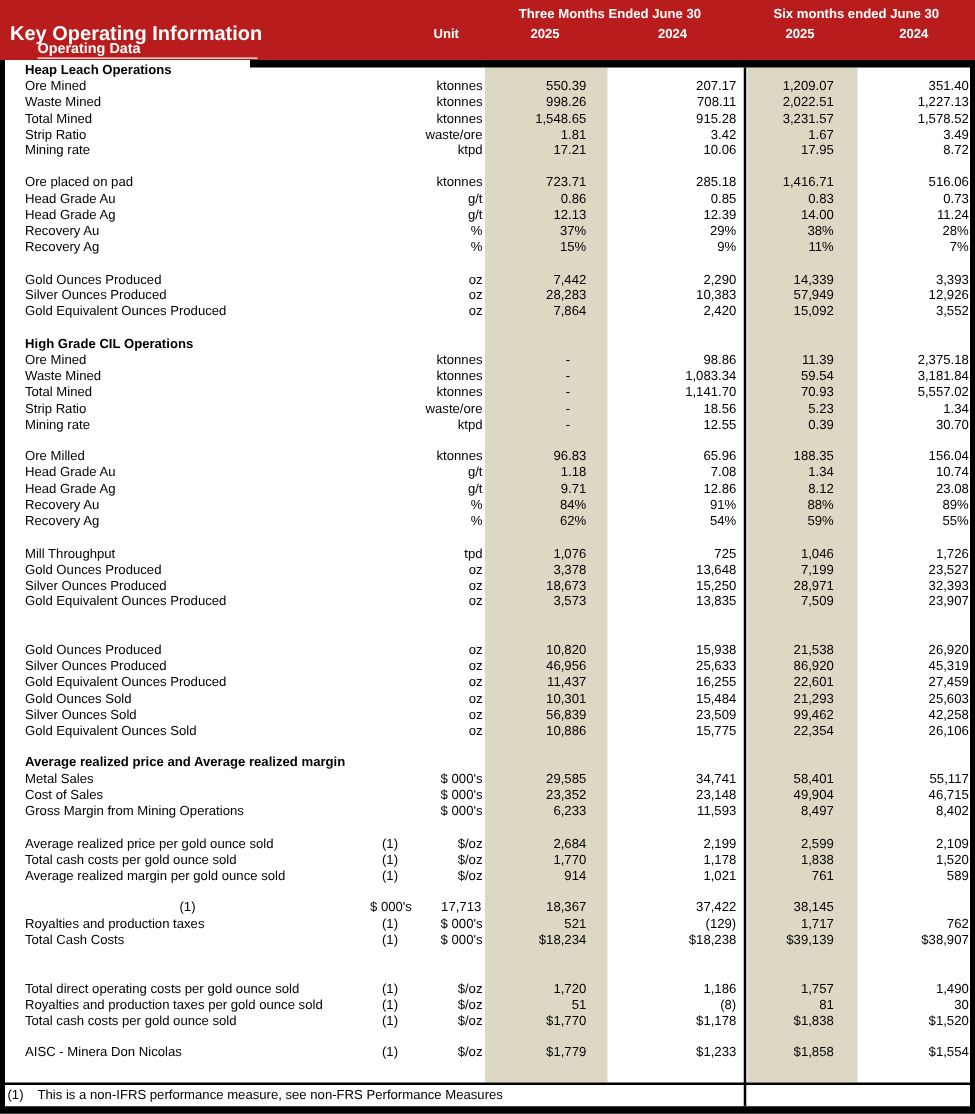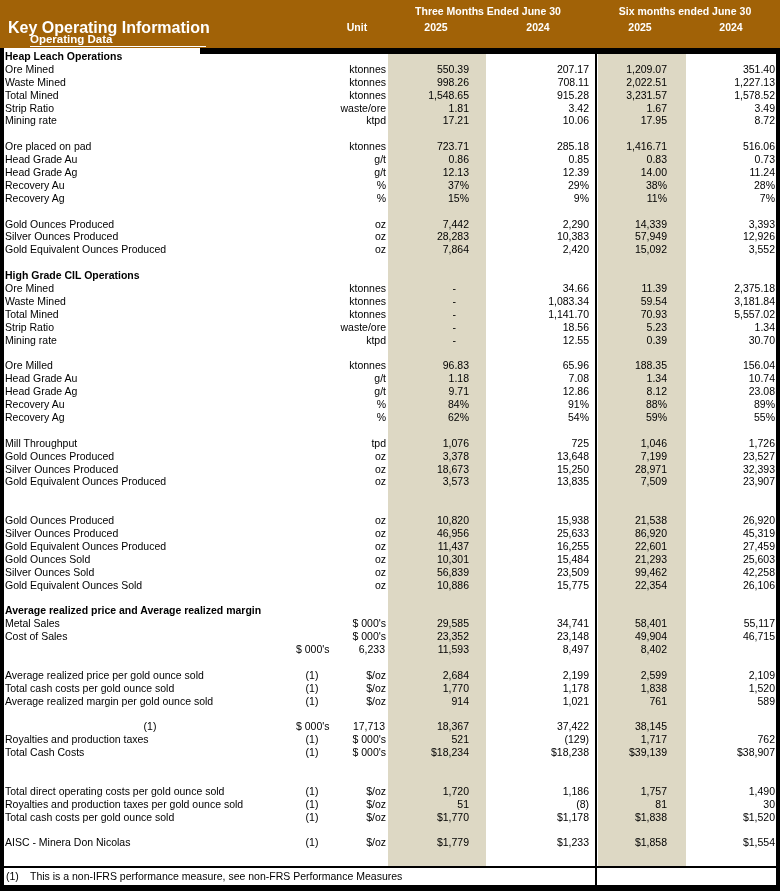--- a/index.html
+++ b/index.html
@@ -30,39 +30,39 @@
   .band.b1 { left:384px; width:98px; }
   .band.b2 { left:594px; width:88px; }
   .vdiv { position:absolute; top:6px; bottom:0; left:591px; width:2px; background:#000; z-index:2; }
   .rows { position:absolute; top:2px; left:0; right:0; z-index:1; }
   .row {
     height:12.9px; line-height:12.9px; font-size:10.5px;
     display:grid; grid-template-columns:292px 32px 58px 84px 120px 78px 108px;
     white-space:nowrap;
   }
   .row.section { display:block; font-weight:bold; }
-  .c.label { padding-left:1px; overflow:hidden; }
+  .c.label { padding-left:16px; overflow:hidden; }
   .c.note  { text-align:center; }
   .c.unit  { text-align:right; }
   .c.v     { text-align:right; padding-right:1px; }
   .c.v.dash{ padding-right:14px; }
   
   .footnote {
     position:absolute; left:0; right:0; bottom:0; height:19px; z-index:1;
     border-top:2px solid #000; font-size:10.5px; line-height:16px; display:flex;
   }
   .fn-marker { width:26px; padding-left:2px; }
   .fn-text { flex:1; }
 </style>
 </head>
 <body>
 
 <div class="frame">
 
-  <div class="header" style="background: #a16207;">
+  <div class="header" style="background: #b91c1c;">
     <span class="hgroup g1">Three Months Ended June 30</span>
     <span class="hgroup g2">Six months ended June 30</span>
 
     <span class="htitle">Key Operating Information</span>
     <span class="hunit">Unit</span>
     <span class="hyear y1">2025</span>
     <span class="hyear y2">2024</span>
     <span class="hyear y3">2025</span>
     <span class="hyear y4">2024</span>
 
@@ -196,21 +196,21 @@
           <span class="c v v3">15,092</span>
           <span class="c v v4">3,552</span>
         </div>
         <div class="row blank"></div>
         <div class="row section"><span class="c label">High Grade CIL Operations</span></div>
         <div class="row data">
           <span class="c label">Ore Mined</span>
           <span class="c note"></span>
           <span class="c unit">ktonnes</span>
           <span class="c v v1 dash">-</span>
-          <span class="c v v2">34.66</span>
+          <span class="c v v2">98.86</span>
           <span class="c v v3">11.39</span>
           <span class="c v v4">2,375.18</span>
         </div>
         <div class="row data">
           <span class="c label">Waste Mined</span>
           <span class="c note"></span>
           <span class="c unit">ktonnes</span>
           <span class="c v v1 dash">-</span>
           <span class="c v v2">1,083.34</span>
           <span class="c v v3">59.54</span>
@@ -396,20 +396,21 @@
         <div class="row data">
           <span class="c label">Cost of Sales</span>
           <span class="c note"></span>
           <span class="c unit">$ 000's</span>
           <span class="c v v1">23,352</span>
           <span class="c v v2">23,148</span>
           <span class="c v v3">49,904</span>
           <span class="c v v4">46,715</span>
         </div>
         <div class="row data">
+          <span class="c label">Gross Margin from Mining Operations</span>
           <span class="c note"></span>
           <span class="c unit">$ 000's</span>
           <span class="c v v1">6,233</span>
           <span class="c v v2">11,593</span>
           <span class="c v v3">8,497</span>
           <span class="c v v4">8,402</span>
         </div>
         <div class="row blank"></div>
         <div class="row data">
           <span class="c label">Average realized price per gold ounce sold</span>

